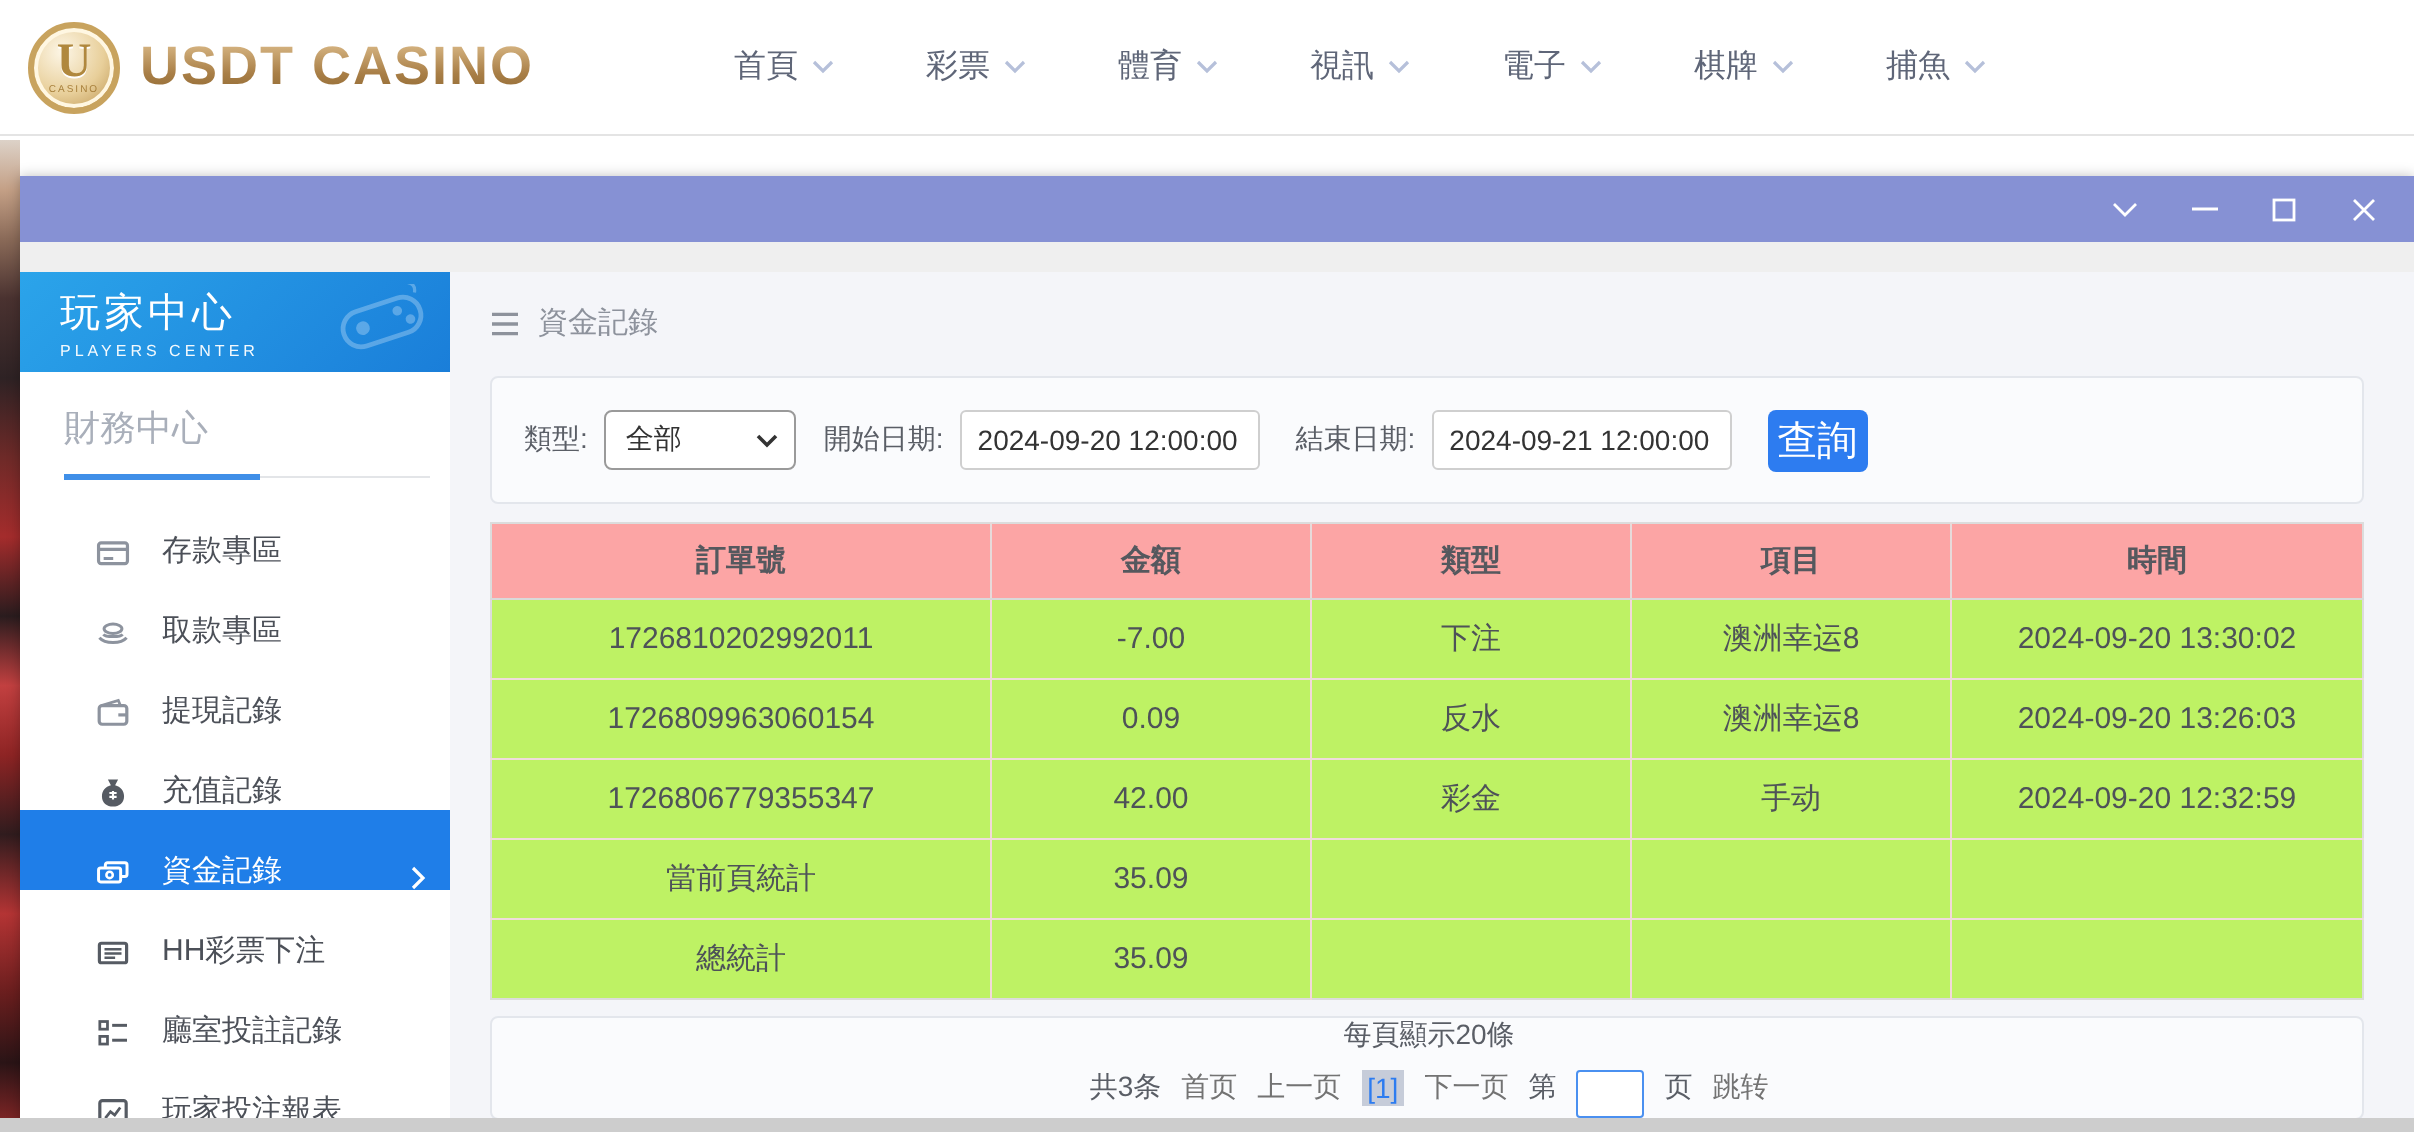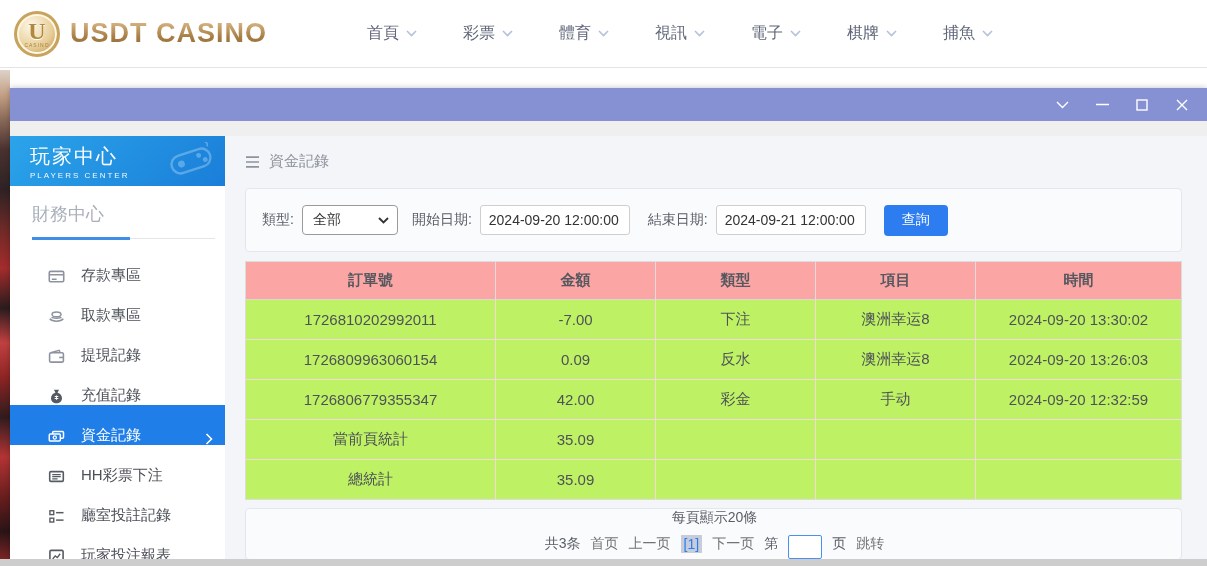--- a/index.html
+++ b/index.html
@@ -46,21 +46,21 @@
   
   .main { position:absolute; left:215px; top:48px; width:982px; height:448px; background:#f4f5f9; }
   .page-head { display:flex; align-items:center; gap:9px; color:#8d929c; font-size:15px; padding:16px 0 0 20px; }
   .page-head .ham { display:flex; color:#8d929c; }
 
   .filter-card { position:absolute; left:20px; top:52px; width:937px; height:64px; background:#fafbfd; border:1px solid #e3e6ec; border-radius:4px; display:flex; align-items:center; padding-left:16px; font-size:14px; color:#5a5e66; }
   .filter-label { margin-right:8px; }
   .fake-select { width:96px; height:30px; background:#fff; border:1px solid #9a9a9a; border-radius:4px; display:flex; align-items:center; justify-content:space-between; padding:0 8px 0 10px; color:#333; cursor:pointer; margin-right:14px; }
   .fake-select .chev { color:#333; display:flex; }
   .filter-input { width:150px; height:30px; border:1px solid #cfcfcf; border-radius:3px; background:#fff; color:#333; font-size:14px; padding:0 8px; font-family:"Liberation Sans","DejaVu Sans",sans-serif; margin-right:18px; }
-  .btn-search { width:64px; height:31px; background:#2d7cf0; color:#fff; border:none; border-radius:4px; font-size:14px; cursor:pointer; font-family:"Liberation Sans","DejaVu Sans",sans-serif; }
+  .btn-search { width:50px; height:31px; background:#2d7cf0; color:#fff; border:none; border-radius:4px; font-size:20px; cursor:pointer; font-family:"Liberation Sans","DejaVu Sans",sans-serif; }
 
   .table-wrap { position:absolute; left:20px; top:125px; width:937px; }
   table { width:100%; border-collapse:collapse; table-layout:fixed; background:#fff; border:1px solid #dcdcdc; }
   th { background:#fca5a5; height:38px; font-size:15px; color:#55585e; font-weight:bold; border-right:1px solid #e7dada; border-bottom:1px solid #d9d9d9; }
   td { height:40px; text-align:center; font-size:15px; color:#4e5258; border-right:1px solid #f3d9d9; border-bottom:1px solid #f0dcdc; background:#bef264; }
   th:last-child, td:last-child { border-right:none; }
   tr:last-child td { border-bottom:none; }
 
   .foot-card { position:absolute; left:20px; top:372px; width:937px; height:52px; background:#fafbfd; border:1px solid #e3e6ec; border-radius:4px; display:flex; align-items:center; justify-content:space-between; padding:0 14px 0 16px; font-size:14px; color:#5a5e66;flex-direction:column; }
   .pager { display:flex; align-items:flex-start; gap:10px; }

